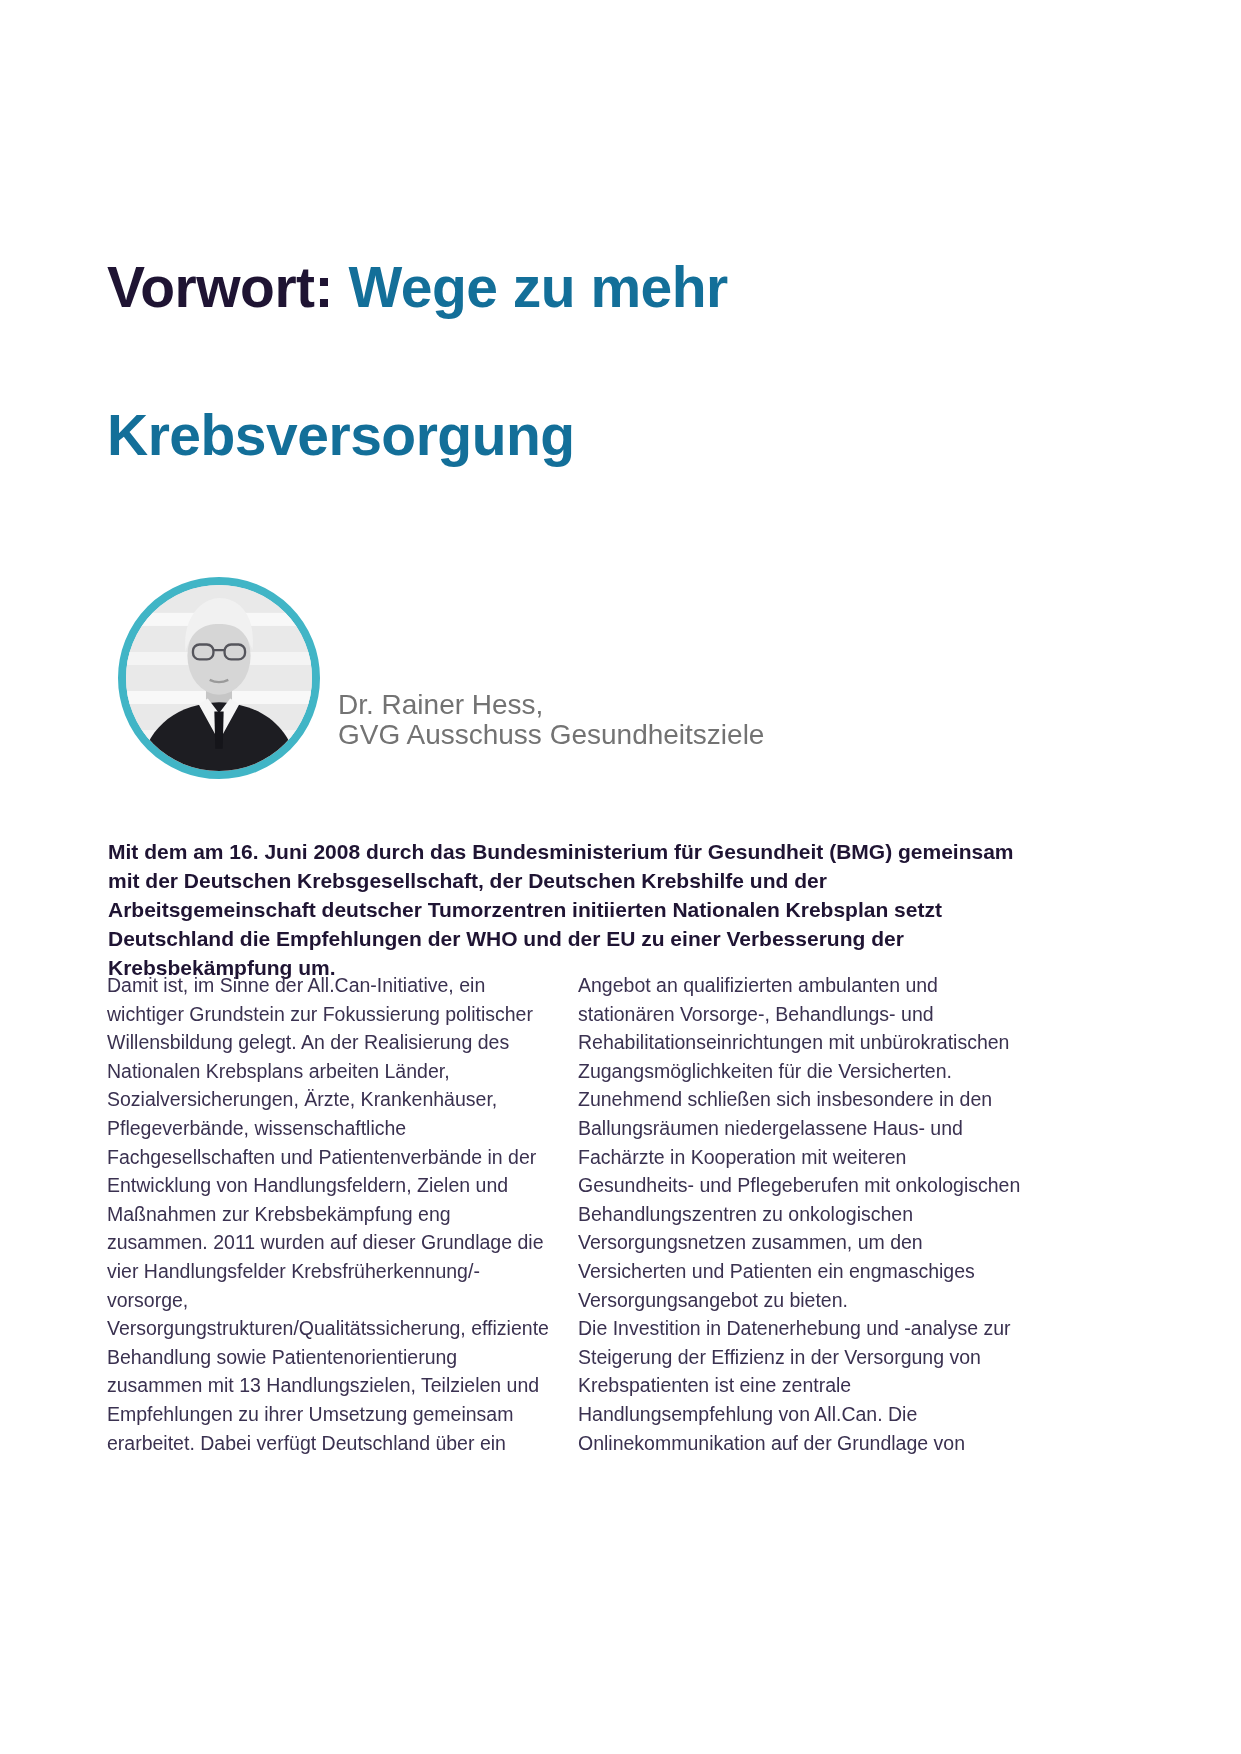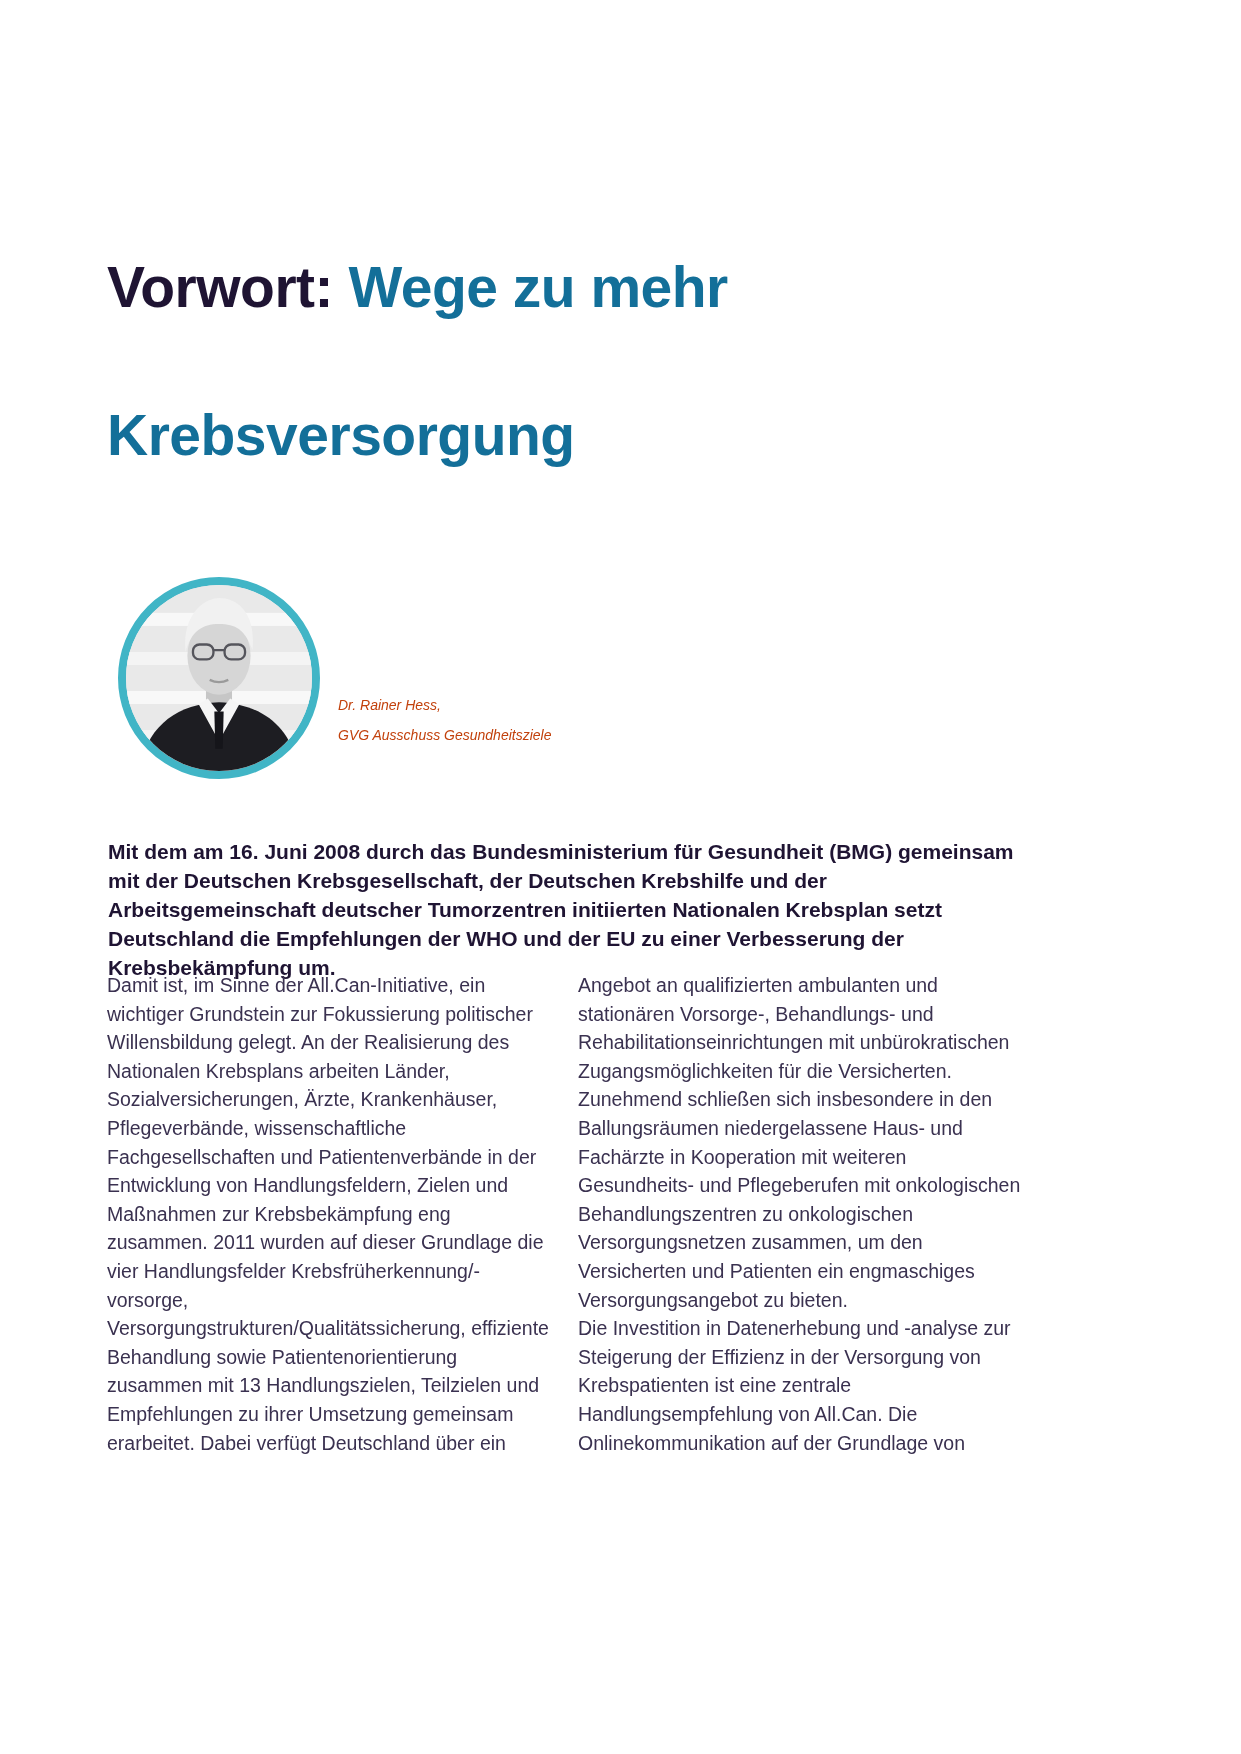--- a/index.html
+++ b/index.html
@@ -40,24 +40,23 @@
     overflow: hidden;
     background: #ececec;
   }
   .photo-wrap svg { display: block; width: 100%; height: 100%; }
 
   
   .caption {
     position: absolute;
     left: 338px;
     top: 690px;
-    font-style: italic;
-    font-size: 14px;
+    font-size: 28px;
     line-height: 30px;
-    color: #c2410c;
+    color: #737373;
   }
 
   
   .intro {
     position: absolute;
     left: 107px;
     top: 836px;
     width: 920px;
     font-size: 21px;
     font-weight: bold;

